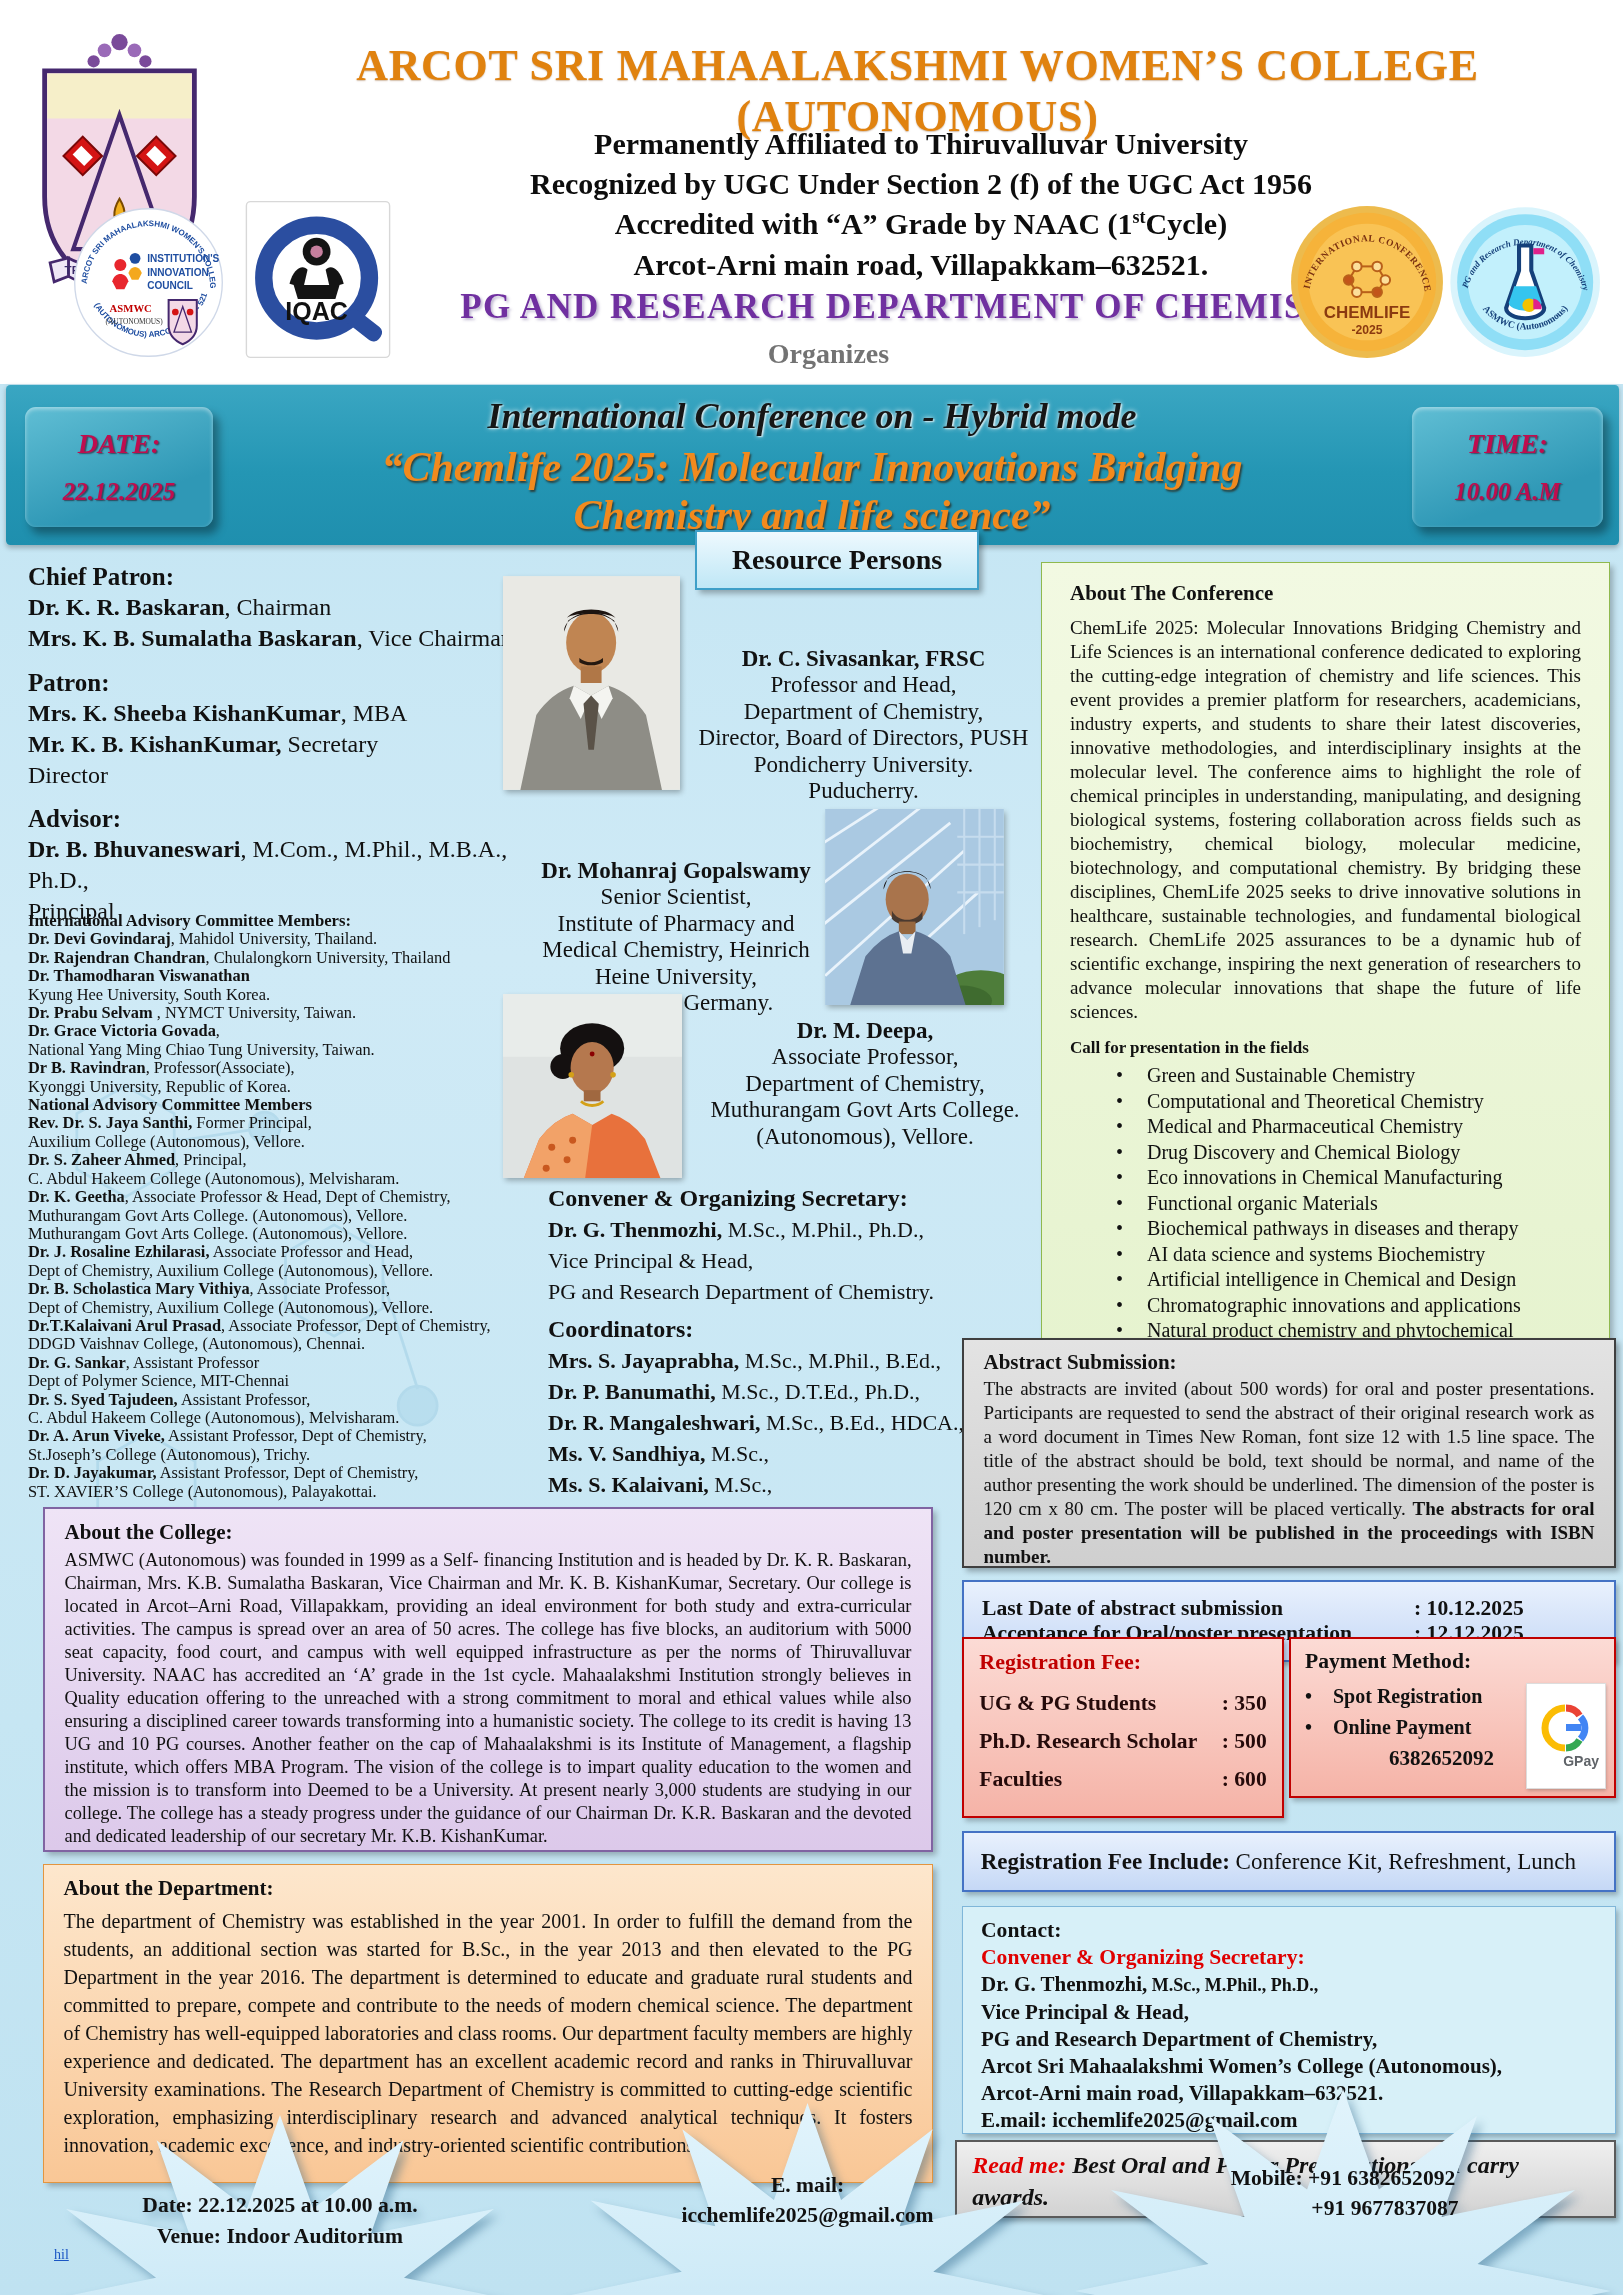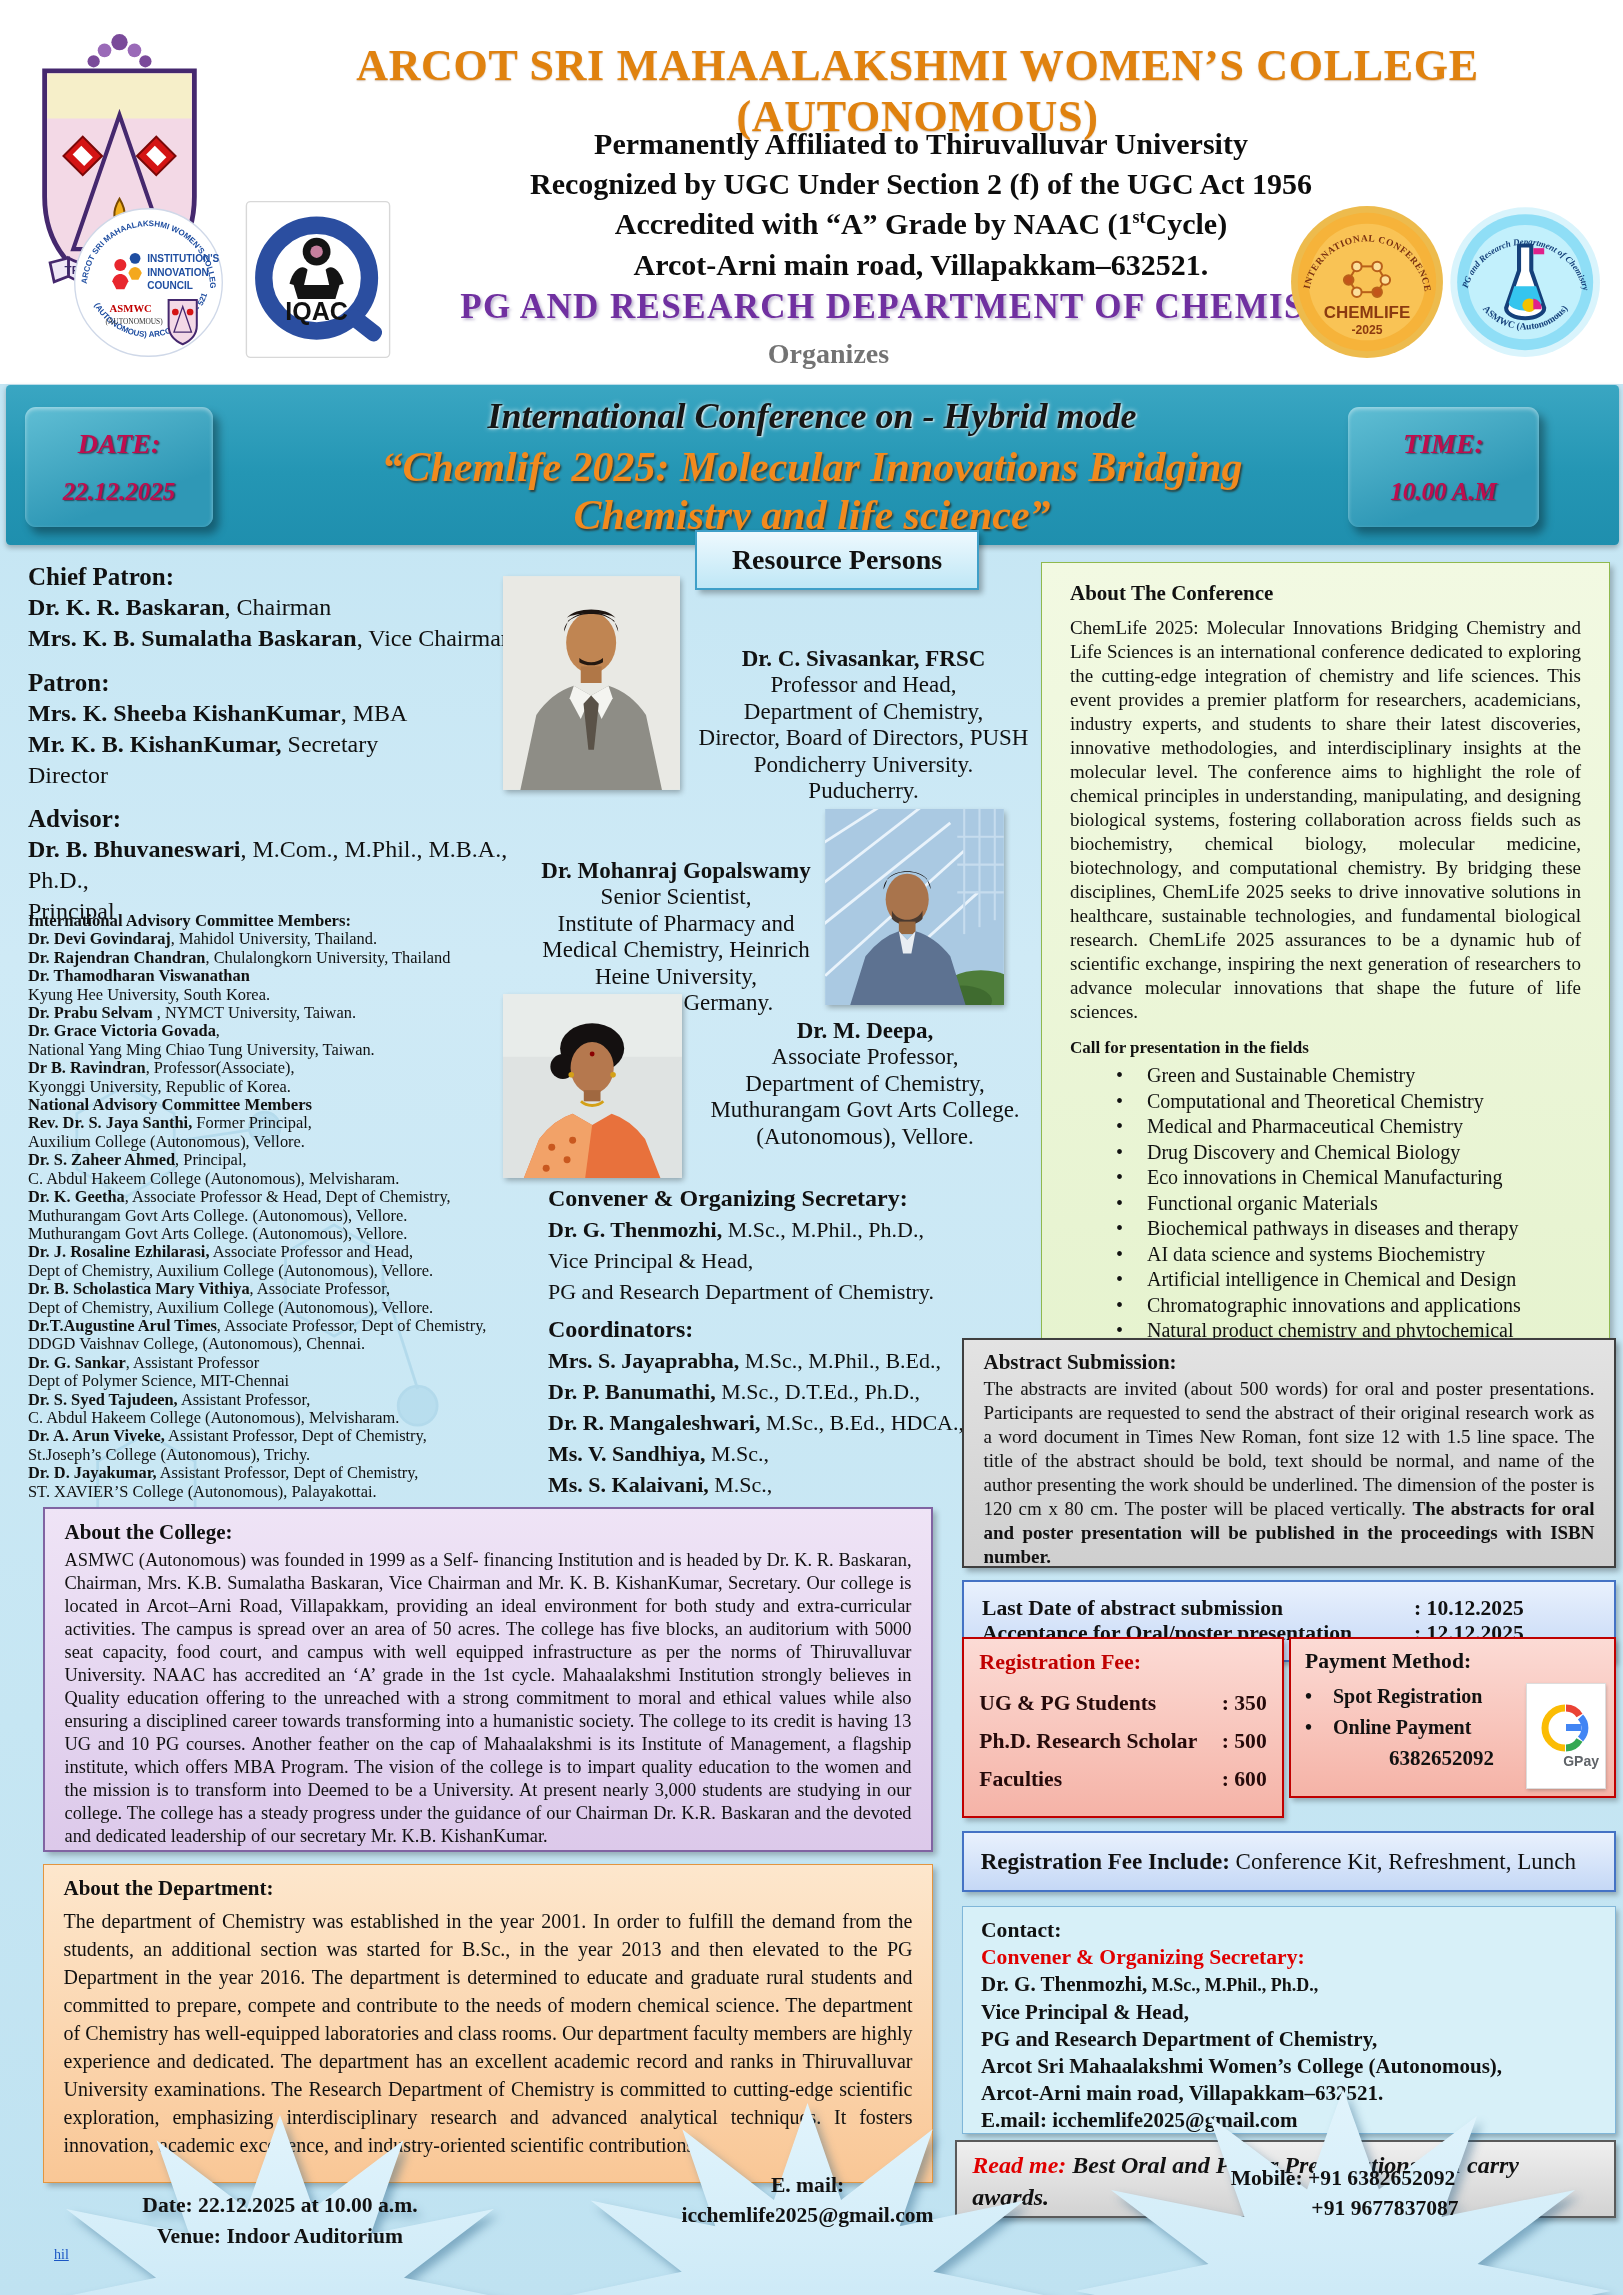--- a/index.html
+++ b/index.html
@@ -260,21 +260,21 @@
   </svg>
 
   <div class="abs banner"></div>
   <div class="abs banner-l1">International Conference on - Hybrid  mode</div>
   <div class="abs banner-l2" style="top:443px">“Chemlife 2025: Molecular Innovations Bridging</div>
   <div class="abs banner-l2" style="top:491px">Chemistry and life science”</div>
   <div class="abs side-panel" style="left:25px;top:407px">
     <div class="lab">DATE:</div>
     <div class="val">22.12.2025</div>
   </div>
-  <div class="abs side-panel" style="left:1348px;top:407px;width:191px">
+  <div class="abs side-panel" style="left:1412px;top:407px;width:191px">
     <div class="lab">TIME:</div>
     <div class="val">10.00 A.M</div>
   </div>
 
   <div class="abs left-top">
     <div class="hd">Chief Patron:</div>
     <div>
 
     <div><span class="b">Dr. K. R. Baskaran</span><span>, Chairman</span></div>
         <div><span class="b">Mrs. K. B. Sumalatha Baskaran</span><span>, Vice Chairman</span></div>
@@ -317,21 +317,21 @@
         <div><span class="b"></span><span>Auxilium College (Autonomous), Vellore.</span></div>
         <div><span class="b">Dr. S. Zaheer Ahmed</span><span>, Principal,</span></div>
         <div><span class="b"></span><span>C. Abdul Hakeem College (Autonomous), Melvisharam.</span></div>
         <div><span class="b">Dr. K. Geetha</span><span>, Associate Professor &amp; Head, Dept of Chemistry,</span></div>
         <div><span class="b"></span><span>Muthurangam Govt Arts College. (Autonomous), Vellore.</span></div>
         <div><span class="b"></span><span>Muthurangam Govt Arts College. (Autonomous), Vellore.</span></div>
         <div><span class="b">Dr. J. Rosaline Ezhilarasi,</span><span> Associate Professor and Head,</span></div>
         <div><span class="b"></span><span>Dept of Chemistry, Auxilium College (Autonomous), Vellore.</span></div>
         <div><span class="b">Dr. B. Scholastica Mary Vithiya</span><span>, Associate Professor,</span></div>
         <div><span class="b"></span><span>Dept of Chemistry, Auxilium College (Autonomous), Vellore.</span></div>
-        <div><span class="b">Dr.T.Augustine Arul Times</span><span>, Associate Professor, Dept of Chemistry,</span></div>
+        <div><span class="b">Dr.T.Kalaivani Arul Prasad</span><span>, Associate Professor, Dept of Chemistry,</span></div>
         <div><span class="b"></span><span>DDGD Vaishnav College, (Autonomous), Chennai.</span></div>
         <div><span class="b">Dr. G. Sankar</span><span>, Assistant Professor</span></div>
         <div><span class="b"></span><span>Dept of Polymer Science, MIT-Chennai</span></div>
         <div><span class="b">Dr. S. Syed Tajudeen,</span><span> Assistant Professor,</span></div>
         <div><span class="b"></span><span>C. Abdul Hakeem College (Autonomous), Melvisharam.</span></div>
         <div><span class="b">Dr. A. Arun Viveke,</span><span> Assistant Professor, Dept of Chemistry,</span></div>
         <div><span class="b"></span><span>St.Joseph’s College (Autonomous), Trichy.</span></div>
         <div><span class="b">Dr. D. Jayakumar,</span><span> Assistant Professor, Dept of Chemistry,</span></div>
         <div><span class="b"></span><span>ST. XAVIER’S College (Autonomous), Palayakottai.</span></div>
       </div>

